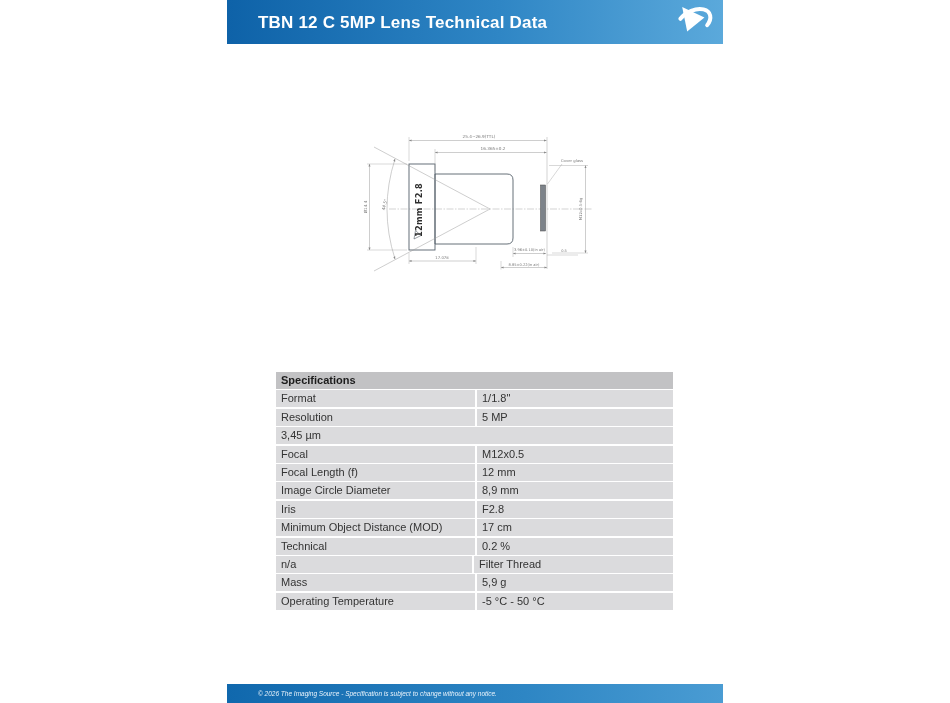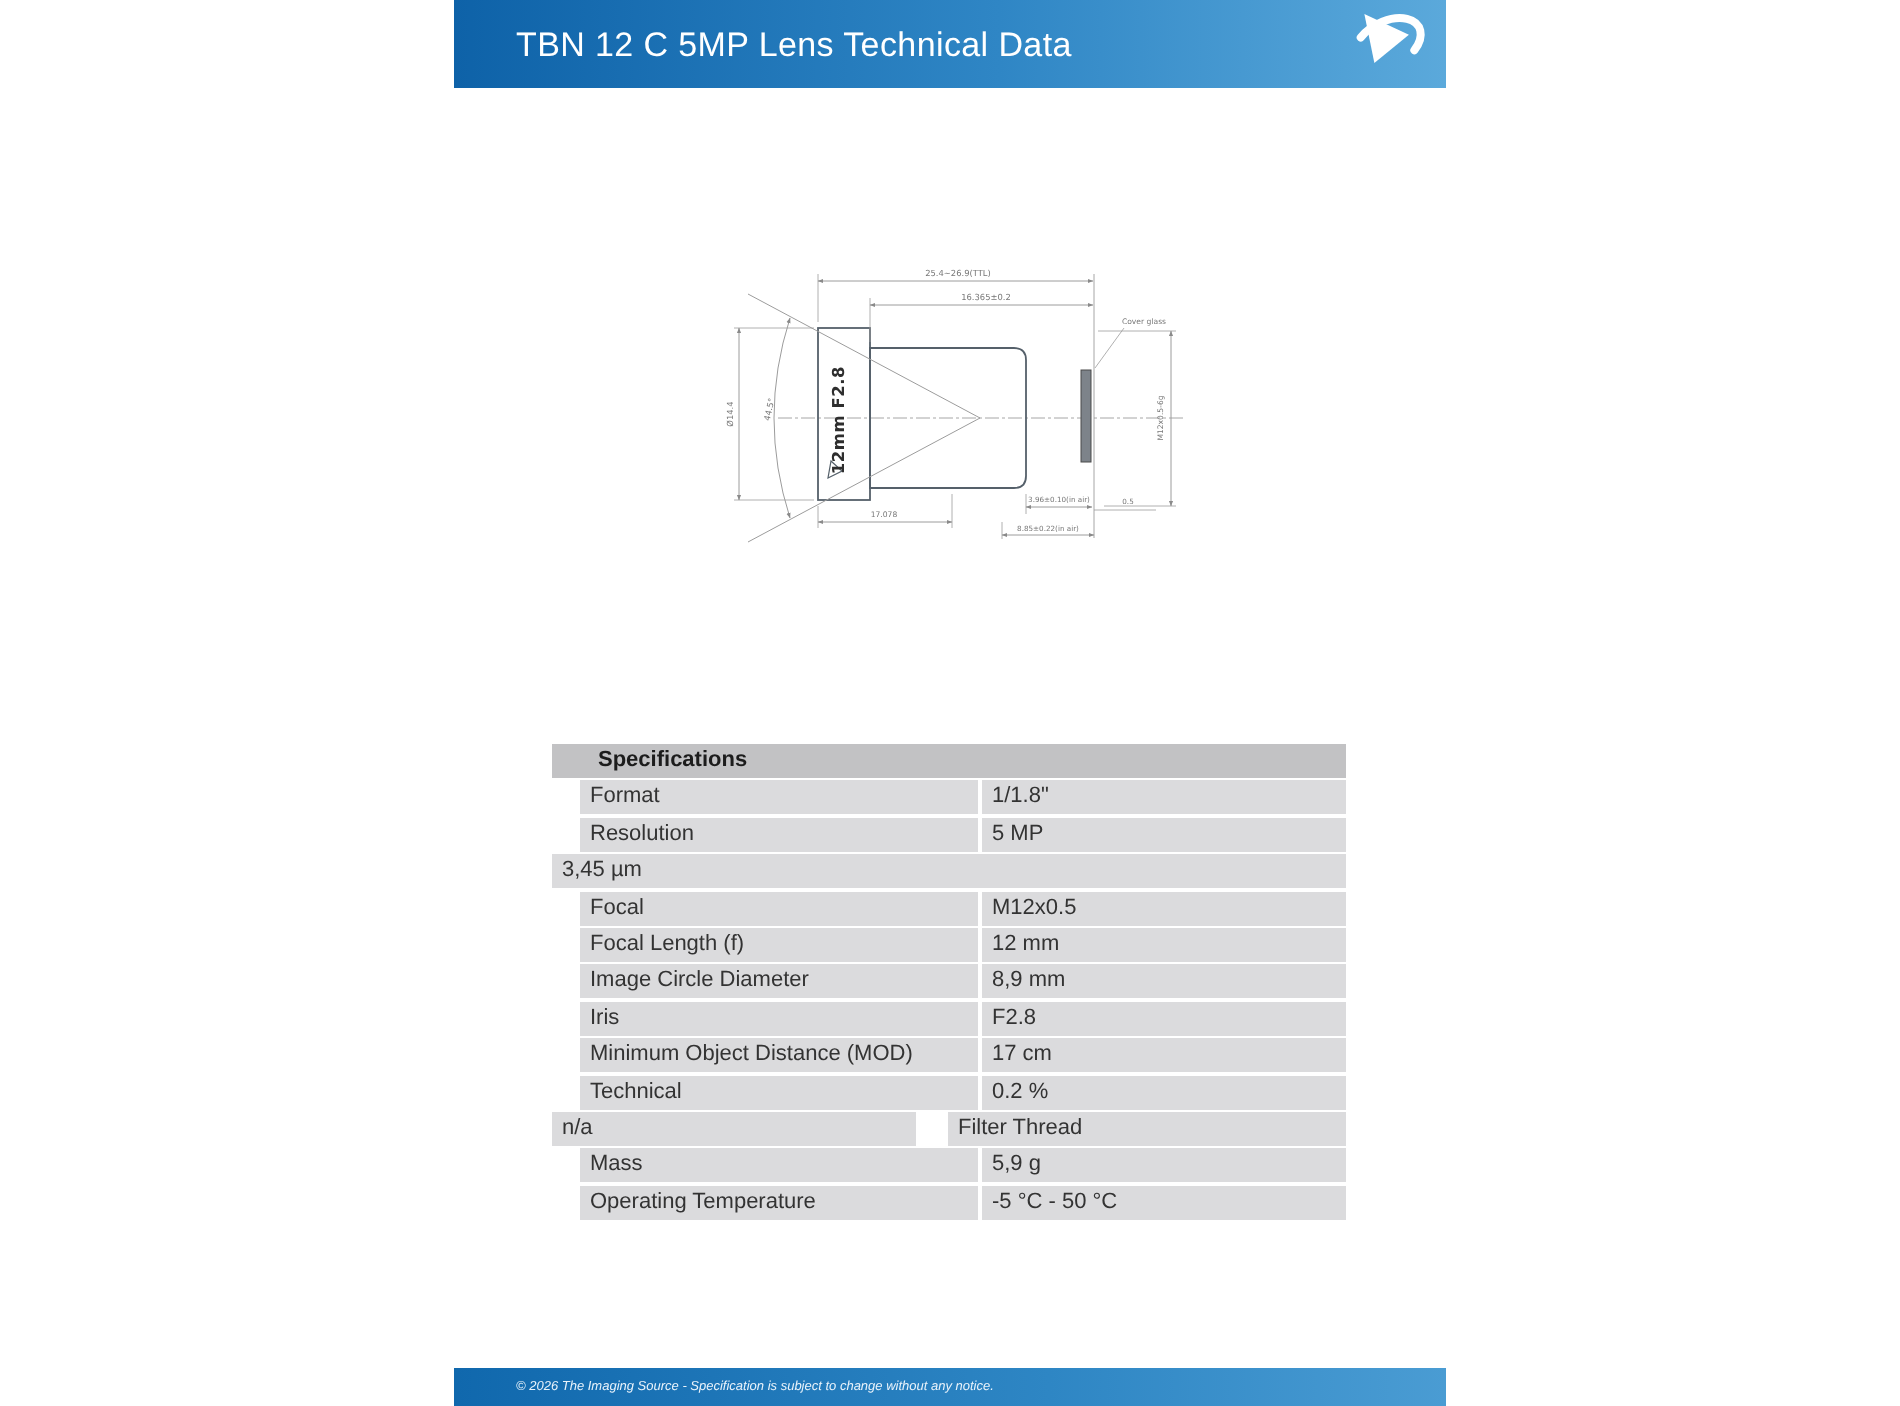--- a/index.html
+++ b/index.html
@@ -7,36 +7,36 @@
     width:950px;height:703px;background:#ffffff;position:relative;
     font-family:"Liberation Sans",sans-serif;overflow:hidden;
   }
   .page{position:absolute;left:227px;top:0;width:496px;height:703px;background:#fff;}
   .hdr{
     position:absolute;top:0;left:0;right:0;height:44px;
     background:linear-gradient(90deg,#0e62a8 0%,#2f86c5 55%,#5ba9db 100%);
   }
   .hdr-title{
     position:absolute;left:31px;top:0;height:60px;line-height:46px;
-    color:#ffffff;font-weight:normal;font-size:17px;letter-spacing:0.2px;white-space:nowrap;
+    color:#ffffff;font-weight:bold;font-size:17px;letter-spacing:0.2px;white-space:nowrap;
   }
   .logo{position:absolute;right:9px;top:3px;width:40px;height:37px;}
   .drawing{position:absolute;left:130px;top:122px;width:250px;height:163px;}
   .spec-table{
     position:absolute;left:49px;top:372px;width:397px;
     display:flex;flex-direction:column;gap:1.4px;
     font-size:11px;color:#333333;
   }
   .thead{
     background:#c2c2c4;height:17px;line-height:17.5px;
-    font-weight:bold;color:#1c1c1c;padding-left:23px;
+    font-weight:bold;color:#1c1c1c;padding-left:5px;
   }
   .srow{display:flex;gap:2px;height:17px;}
   .cell{background:#dbdbdd;line-height:17.5px;overflow:hidden;white-space:nowrap;}
-  .cell.l{width:194px;padding-left:5px;margin-left:14px;}
+  .cell.l{width:194px;padding-left:5px;}
   .cell.v{flex:1;padding-left:5px;}
   .ftr{
     position:absolute;bottom:0;left:0;right:0;height:19px;
     background:linear-gradient(90deg,#1068ad 0%,#2e86c4 60%,#4a9cd3 100%);
   }
   .ftr-text{
     position:absolute;left:31px;top:0;height:19px;line-height:20px;
     font-size:6.5px;font-style:italic;color:#e9f3fb;white-space:nowrap;
   }
   svg text{stroke:none;}

